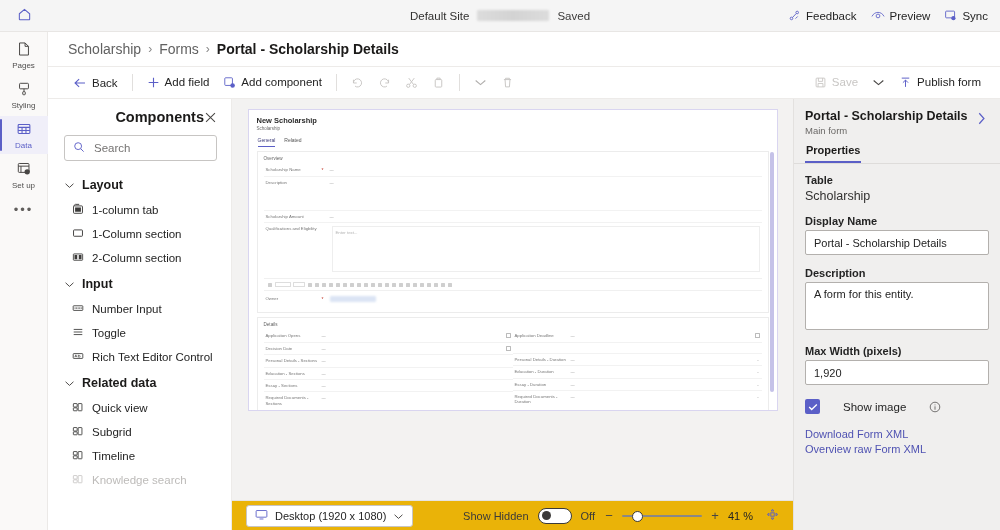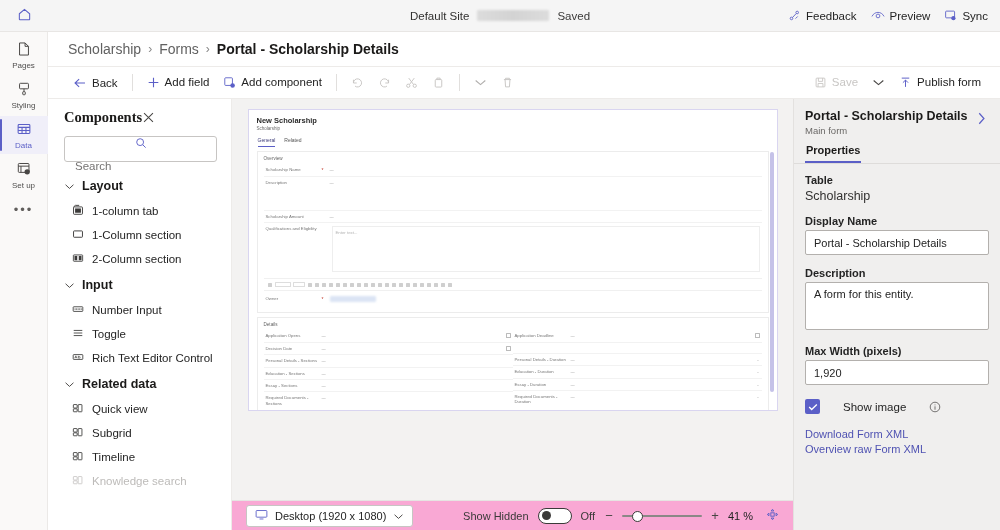--- a/index.html
+++ b/index.html
@@ -121,35 +121,33 @@
   
   .components {
     width: 184px; min-width: 184px;
     background: #ffffff;
     border-right: 1px solid #edebe9;
     display: flex; flex-direction: column;
     padding-top: 8px;
     overflow: hidden;
   }
   .comp-head {
-    display: flex; align-items: center; justify-content: flex-start;
+    display: flex; align-items: center; justify-content: flex-end;
     padding: 2px 14px 0 16px;
-    font-family: Liberation Serif, serif;
   }
   .comp-title { font-size: 14.5px; font-weight: bold; color: #1b1a19; }
   .comp-close { color: #484644; cursor: pointer; line-height: 0; }
   .searchbox {
     margin: 10px 14px 0 16px;
     height: 26px;
     border: 1px solid #c7c5c3;
     border-radius: 3px;
     display: flex; align-items: center;
     padding: 0 8px; gap: 7px;
     background: #fff;
-    flex-direction: column;
   }
   .searchbox input {
     border: none; outline: none; font-size: 11.5px;
     font-family: "Liberation Sans", sans-serif;
     color: #242424; width: 100%; background: transparent;
   }
   .searchbox input::placeholder { color: #757372; }
   .comp-list { margin-top: 10px; overflow-y: auto; flex: 1; padding-bottom: 8px; }
   .group-head {
     display: flex; align-items: center; gap: 7px;
@@ -222,21 +220,21 @@
   .rte-box { width: 16px; height: 5px; border: 0.5px solid #ddd; border-radius: 0.5px; flex: none; }
   .canvas-vscroll {
     position: absolute; width: 4px; border-radius: 2px;
     background: #c5c2e8;
   }
 
   
   .statusbar {
     height: 22px; min-height: 30px;
     border-top: 1px solid #e6e4e2;
-    background: #f9a8d4;
+    background: #eab308;
     display: flex; align-items: center;
     padding: 0 14px; gap: 0;
   }
   .device-select {
     display: flex; align-items: center; gap: 7px;
     border: 1px solid #c7c5c3; border-radius: 3px;
     height: 22px; padding: 0 8px; background: #fff;
     font-size: 11px; color: #242424; cursor: pointer;
   }
   .sb-right { margin-left: auto; display: flex; align-items: center; gap: 9px; }

